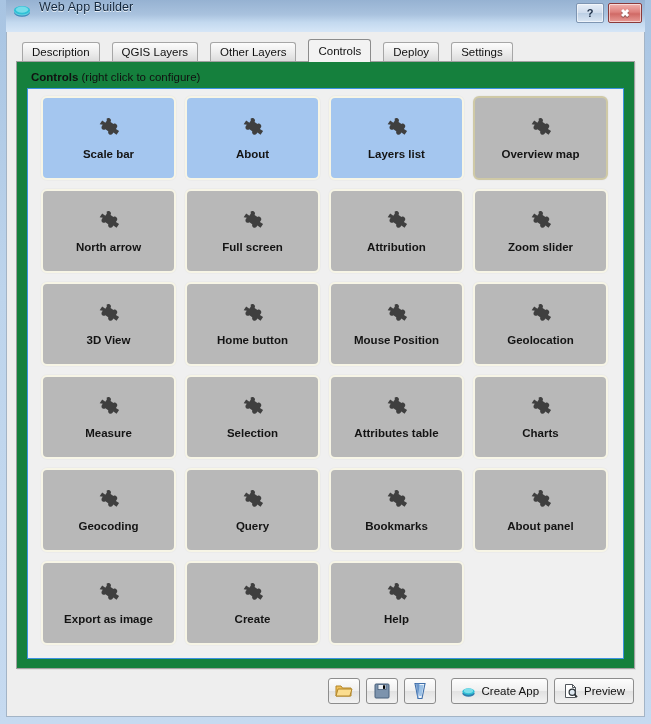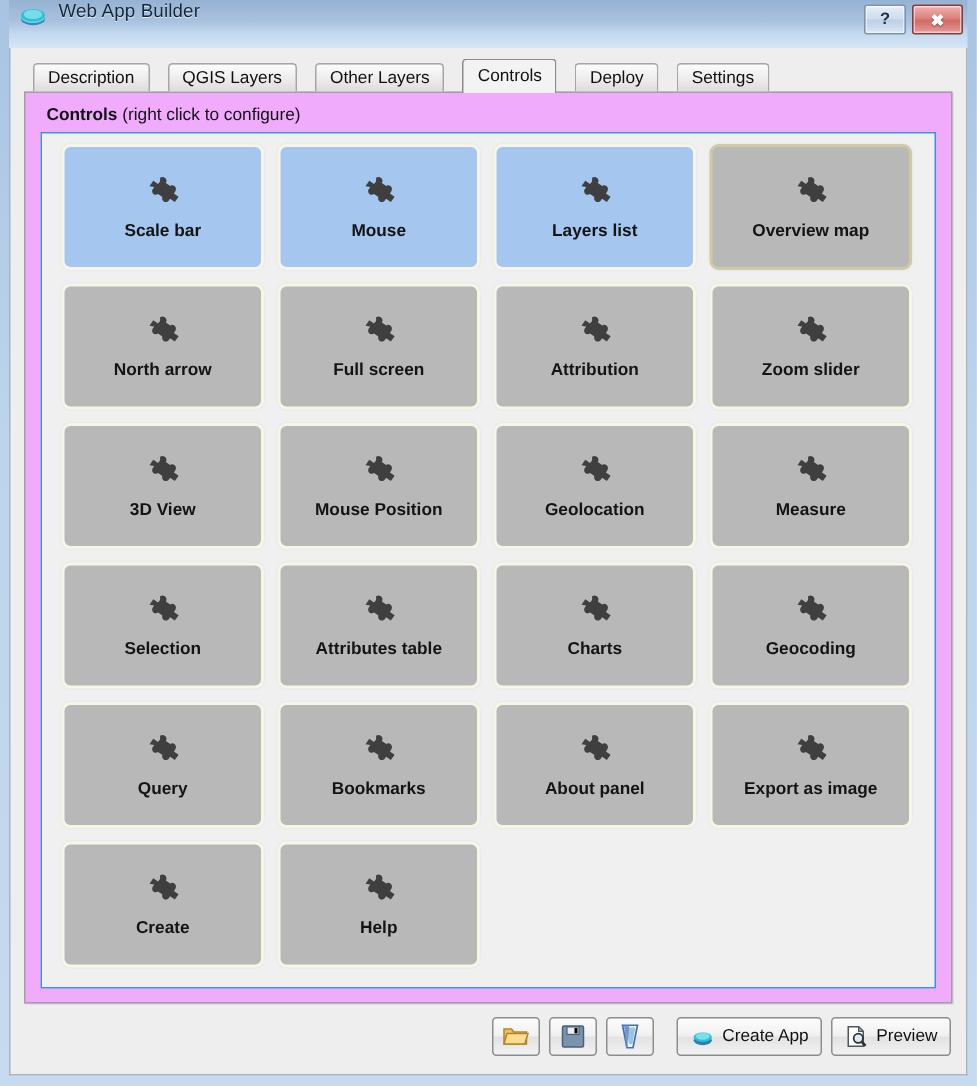--- a/index.html
+++ b/index.html
@@ -89,21 +89,21 @@
     background: #f3f3f3;
     border-color: #8c8c8c;
     z-index: 4;
     margin-bottom: -1px;
     font-weight: normal;
   }
 
   
   .tabpage {
     border: 1px solid #a0a0a0;
-    background: #f0abfc;
+    background: #15803d;
     height: 608px;
     position: relative;
     padding: 8px 10px 10px 10px;
     box-shadow: 1px 1px 0 rgba(0,0,0,.06);
   }
   .group-title {
     font-size: 11.5px; color: #111; margin: 1px 0 5px 4px;
   }
   .group-title b { font-weight: bold; }
   .group-title span { font-weight: normal; }
@@ -228,21 +228,21 @@
                 </svg>
               </div>
               <div class="tile-label">Scale bar</div>
             </div>
             <div class="tile selected">
               <div>
                 <svg class="puzzle" viewBox="0 0 32 32">
                   <path fill="#3f3f3f" d="M13.2 3.1c1.9-1.3 4.4-.5 5.1 1.6.3.9.1 1.8-.4 2.6l3.6 2.5c.7-.5 1.7-.7 2.6-.4 2.1.7 2.8 3.3 1.4 5.1l-1 1.4 3.9 2.7-3.1 4.4-3.9-2.7-1 1.4c-1.3 1.9-4 1.8-5.1-.2-.5-.8-.5-1.8-.2-2.6l-3.6-2.5c-.7.6-1.6.8-2.5.6-2.2-.5-3-3.1-1.6-4.9l1-1.4L4.5 10l3.1-4.4 3.9 2.7 1-1.4c.2-.3.4-.6.7-.8z"></path>
                 </svg>
               </div>
-              <div class="tile-label">Mouse</div>
+              <div class="tile-label">About</div>
             </div>
             <div class="tile selected">
               <div>
                 <svg class="puzzle" viewBox="0 0 32 32">
                   <path fill="#3f3f3f" d="M13.2 3.1c1.9-1.3 4.4-.5 5.1 1.6.3.9.1 1.8-.4 2.6l3.6 2.5c.7-.5 1.7-.7 2.6-.4 2.1.7 2.8 3.3 1.4 5.1l-1 1.4 3.9 2.7-3.1 4.4-3.9-2.7-1 1.4c-1.3 1.9-4 1.8-5.1-.2-.5-.8-.5-1.8-.2-2.6l-3.6-2.5c-.7.6-1.6.8-2.5.6-2.2-.5-3-3.1-1.6-4.9l1-1.4L4.5 10l3.1-4.4 3.9 2.7 1-1.4c.2-.3.4-.6.7-.8z"></path>
                 </svg>
               </div>
               <div class="tile-label">Layers list</div>
             </div>
             <div class="tile focused">
@@ -285,20 +285,28 @@
               </div>
               <div class="tile-label">Zoom slider</div>
             </div>
             <div class="tile">
               <div>
                 <svg class="puzzle" viewBox="0 0 32 32">
                   <path fill="#3f3f3f" d="M13.2 3.1c1.9-1.3 4.4-.5 5.1 1.6.3.9.1 1.8-.4 2.6l3.6 2.5c.7-.5 1.7-.7 2.6-.4 2.1.7 2.8 3.3 1.4 5.1l-1 1.4 3.9 2.7-3.1 4.4-3.9-2.7-1 1.4c-1.3 1.9-4 1.8-5.1-.2-.5-.8-.5-1.8-.2-2.6l-3.6-2.5c-.7.6-1.6.8-2.5.6-2.2-.5-3-3.1-1.6-4.9l1-1.4L4.5 10l3.1-4.4 3.9 2.7 1-1.4c.2-.3.4-.6.7-.8z"></path>
                 </svg>
               </div>
               <div class="tile-label">3D View</div>
+            </div>
+            <div class="tile">
+              <div>
+                <svg class="puzzle" viewBox="0 0 32 32">
+                  <path fill="#3f3f3f" d="M13.2 3.1c1.9-1.3 4.4-.5 5.1 1.6.3.9.1 1.8-.4 2.6l3.6 2.5c.7-.5 1.7-.7 2.6-.4 2.1.7 2.8 3.3 1.4 5.1l-1 1.4 3.9 2.7-3.1 4.4-3.9-2.7-1 1.4c-1.3 1.9-4 1.8-5.1-.2-.5-.8-.5-1.8-.2-2.6l-3.6-2.5c-.7.6-1.6.8-2.5.6-2.2-.5-3-3.1-1.6-4.9l1-1.4L4.5 10l3.1-4.4 3.9 2.7 1-1.4c.2-.3.4-.6.7-.8z"></path>
+                </svg>
+              </div>
+              <div class="tile-label">Home button</div>
             </div>
             <div class="tile">
               <div>
                 <svg class="puzzle" viewBox="0 0 32 32">
                   <path fill="#3f3f3f" d="M13.2 3.1c1.9-1.3 4.4-.5 5.1 1.6.3.9.1 1.8-.4 2.6l3.6 2.5c.7-.5 1.7-.7 2.6-.4 2.1.7 2.8 3.3 1.4 5.1l-1 1.4 3.9 2.7-3.1 4.4-3.9-2.7-1 1.4c-1.3 1.9-4 1.8-5.1-.2-.5-.8-.5-1.8-.2-2.6l-3.6-2.5c-.7.6-1.6.8-2.5.6-2.2-.5-3-3.1-1.6-4.9l1-1.4L4.5 10l3.1-4.4 3.9 2.7 1-1.4c.2-.3.4-.6.7-.8z"></path>
                 </svg>
               </div>
               <div class="tile-label">Mouse Position</div>
             </div>
             <div class="tile">

